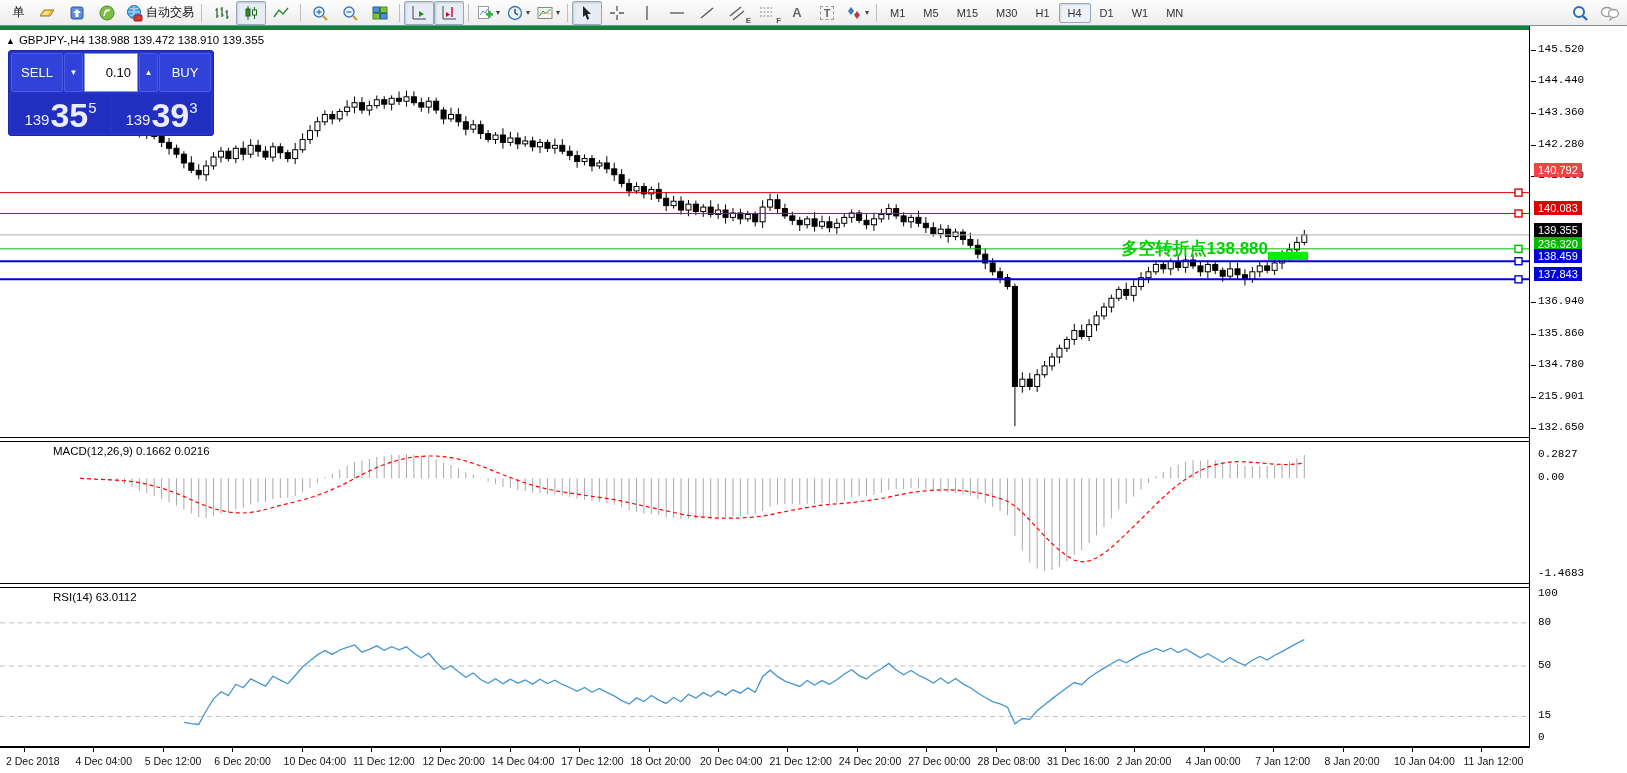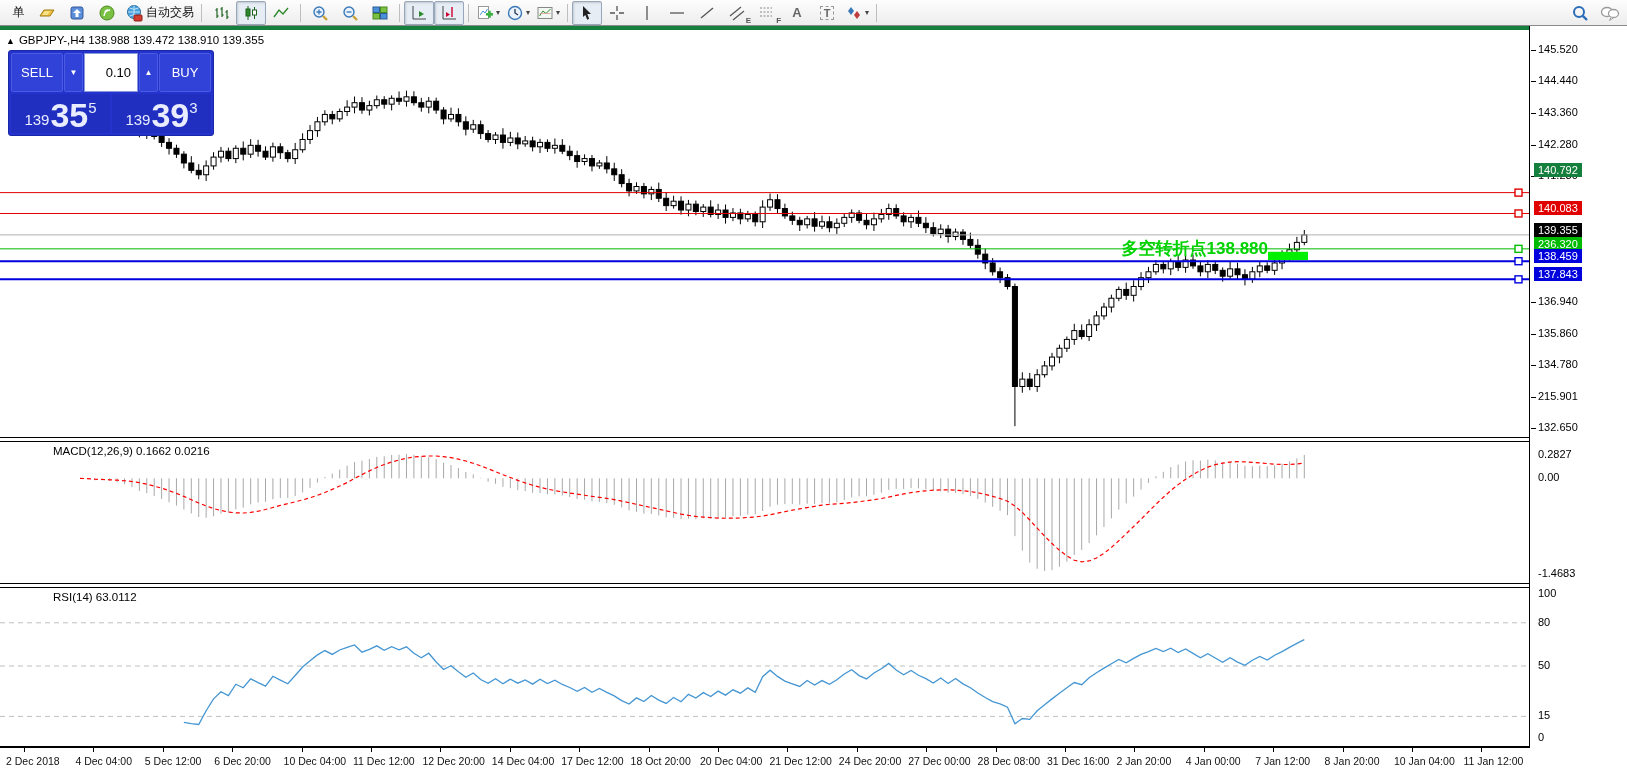--- a/index.html
+++ b/index.html
@@ -22,21 +22,21 @@
   .push-right{margin-left:auto;}
   
   #main-panel{position:absolute;left:0;top:26px;width:1529px;height:411px;background:#fff;overflow:hidden;border-top:4px solid #15803d;}
   #sep1{position:absolute;left:0;top:437px;width:1530px;height:5px;background:#fff;border-top:1px solid #000;border-bottom:1px solid #000;box-sizing:border-box;}
   #macd-panel{position:absolute;left:0;top:442px;width:1529px;height:141px;background:#fff;overflow:hidden;}
   #sep2{position:absolute;left:0;top:583px;width:1530px;height:5px;background:#fff;border-top:1px solid #000;border-bottom:1px solid #000;box-sizing:border-box;}
   #rsi-panel{position:absolute;left:0;top:588px;width:1529px;height:158px;background:#fff;overflow:hidden;}
   #axis-line{position:absolute;left:0;top:746px;width:1530px;height:2px;background:#000;}
   #time-axis{position:absolute;left:0;top:748px;width:1627px;height:25px;background:#fff;}
   #price-axis{position:absolute;left:1529px;top:26px;width:98px;height:722px;background:#fff;border-left:1px solid #000;box-sizing:border-box;}
-  .axis-tick-label{position:absolute;left:8px;font-size:11px;color:#000;white-space:nowrap;}
+  .axis-tick-label{position:absolute;left:8px;font-size:11px;color:#000;white-space:nowrap;font-family:Liberation Mono, monospace;}
   .axis-tick-mark{position:absolute;left:1px;width:5px;height:1px;background:#000;}
   .axis-level-label{position:absolute;left:4px;font-size:11px;color:#fff;padding:1px 4px;white-space:nowrap;}
   .time-label{position:absolute;top:7px;font-size:10.5px;color:#111;white-space:nowrap;}
   .time-tick{position:absolute;top:0;width:1px;height:4px;background:#000;}
   #chart-title{position:absolute;left:6px;top:4px;font-size:11.5px;color:#000;z-index:6;}
   #chart-title .tri{font-size:9px;margin-right:4px;}
   .ind-label{position:absolute;left:5px;top:3px;font-size:11.5px;color:#000;z-index:6;padding-left:48px;}
   #annotation{position:absolute;right:261px;top:207px;font-size:17px;font-weight:bold;color:#00d300;z-index:7;white-space:nowrap;}
   
   #trade-panel{position:absolute;left:8px;top:20px;width:206px;z-index:8;background:#2433cb;border:1px solid #1a27a8;border-radius:3px;padding:2px;box-sizing:border-box;}
@@ -220,20 +220,31 @@
     </div>
     <div class="tbtn">
       <svg width="18" height="18" viewBox="0 0 18 18">
         <polygon points="6,3 9,7 6,11 3,7" fill="#3a79b8"></polygon>
         <polygon points="12,7 15,11 12,15 9,11" fill="#c03b3b"></polygon>
       </svg>
       <span class="caret">▾</span>
     </div>
     <div class="tsep"></div>
 
+    <div id="tf-group">
+        <div class="tf">M1</div>
+        <div class="tf">M5</div>
+        <div class="tf">M15</div>
+        <div class="tf">M30</div>
+        <div class="tf">H1</div>
+        <div class="tf active">H4</div>
+        <div class="tf">D1</div>
+        <div class="tf">W1</div>
+        <div class="tf">MN</div>
+      </div>
 
     <div class="tbtn push-right">
       <svg width="18" height="18" viewBox="0 0 18 18">
         <circle cx="8" cy="8" r="5" fill="none" stroke="#2b6cb8" stroke-width="2"></circle>
         <line x1="11.8" y1="11.8" x2="16" y2="16" stroke="#2b6cb8" stroke-width="2.4"></line>
       </svg>
     </div>
     <div class="tbtn" style="margin-right:2px;">
       <svg width="20" height="18" viewBox="0 0 20 18">
         <ellipse cx="7" cy="8" rx="5.5" ry="4.5" fill="#fff" stroke="#9a9a9a" stroke-width="1.3"></ellipse>
@@ -864,21 +875,21 @@
       <div class="axis-tick-mark" style="top:275.9014814814819px"></div>
       <div class="axis-tick-label" style="top:268.9014814814819px">136.940</div>
       <div class="axis-tick-mark" style="top:307.6614814814814px"></div>
       <div class="axis-tick-label" style="top:300.6614814814814px">135.860</div>
       <div class="axis-tick-mark" style="top:339.4214814814818px"></div>
       <div class="axis-tick-label" style="top:332.4214814814818px">134.780</div>
       <div class="axis-tick-mark" style="top:371.18148148148214px"></div>
       <div class="axis-tick-label" style="top:364.18148148148214px">215.901</div>
       <div class="axis-tick-mark" style="top:402.0592592592594px"></div>
       <div class="axis-tick-label" style="top:395.0592592592594px">132.650</div>
-      <div class="axis-level-label" style="top:137px;background:#15803d;">140.792</div>
+      <div class="axis-level-label" style="top:137px;background:#ef4444;">140.792</div>
       <div class="axis-level-label" style="top:175.4740000000004px;background:#e00000;">140.083</div>
       <div class="axis-level-label" style="top:196.88259259259323px;background:#000000;">139.355</div>
       <div class="axis-level-label" style="top:210.85111111111158px;background:#00bb00;">236.320</div>
       <div class="axis-level-label" style="top:223.23162962962988px;background:#0000dd;">138.459</div>
       <div class="axis-level-label" style="top:241.34659259259325px;background:#0000dd;">137.843</div>
       <div class="axis-tick-label" style="top:422px">0.2827</div>
       <div class="axis-tick-label" style="top:445.3050210392876px">0.00</div>
       <div class="axis-tick-label" style="top:541px">-1.4683</div>
       <div class="axis-tick-label" style="top:561px">100</div>
       <div class="axis-tick-label" style="top:589.8px">80</div>

